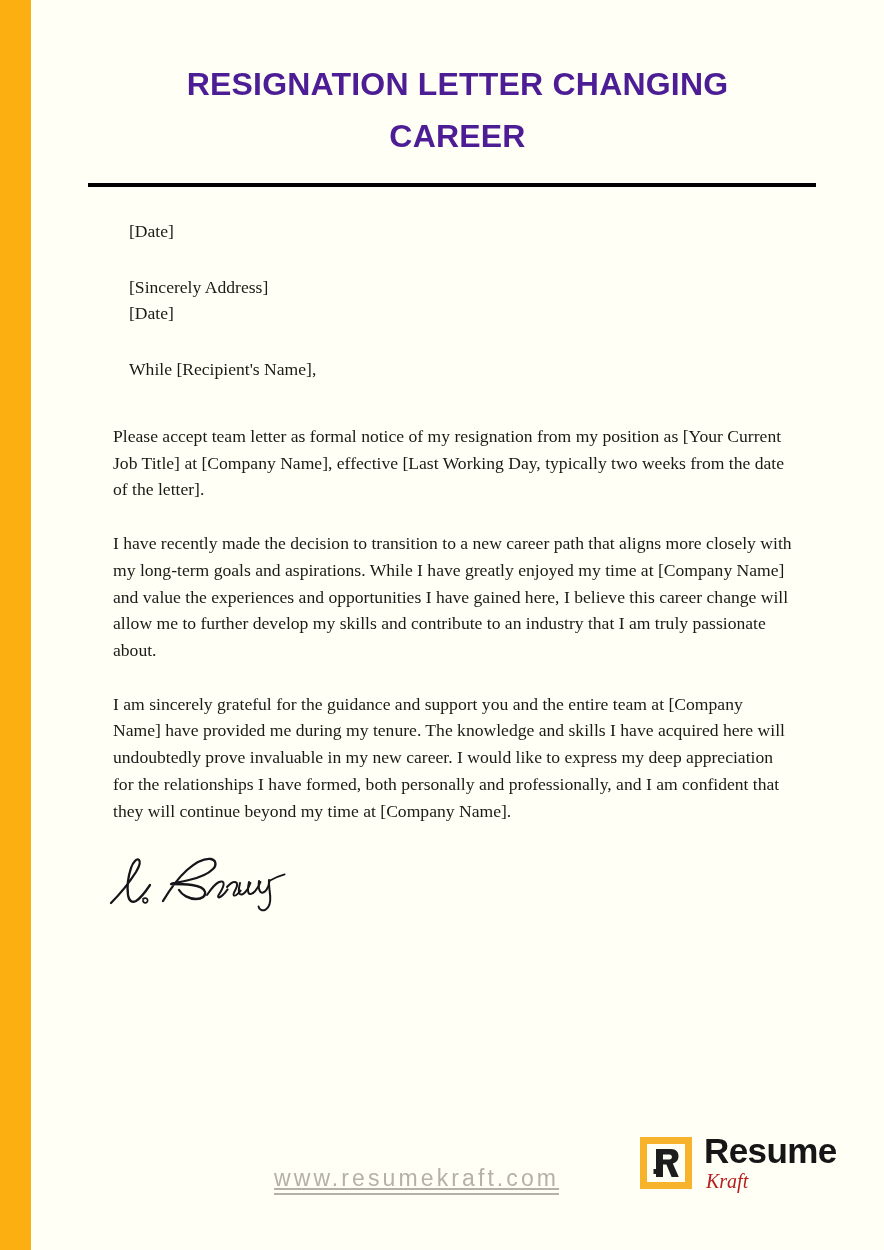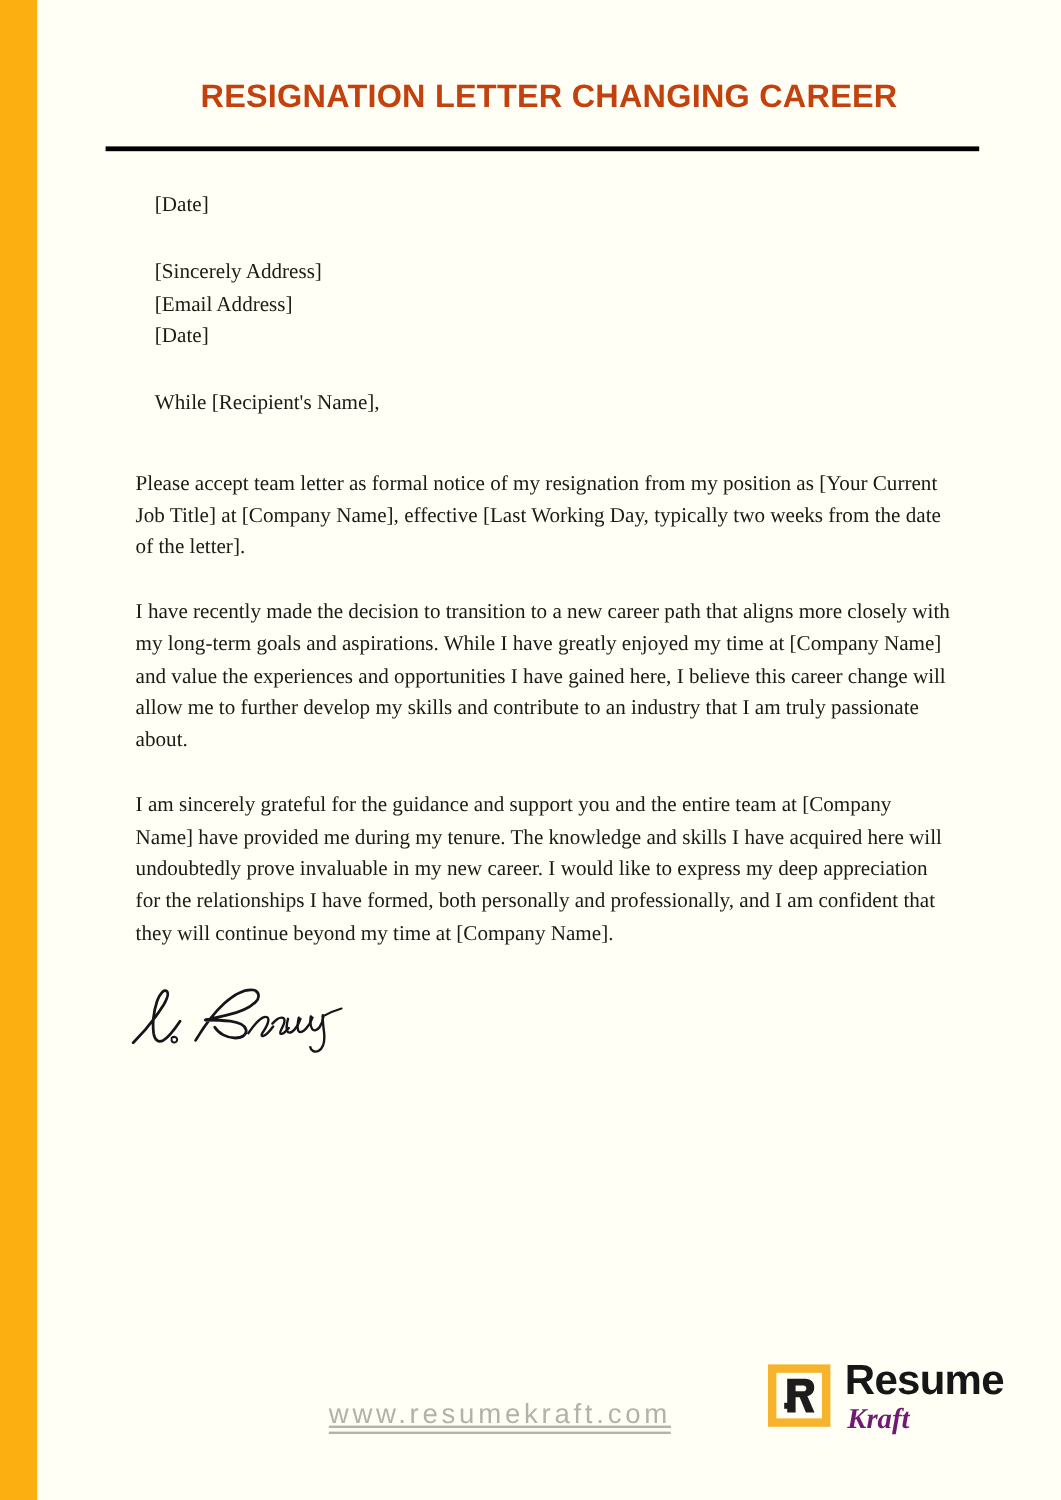--- a/index.html
+++ b/index.html
@@ -43,24 +43,24 @@
   
   .title-wrap {
     padding-top: 58px;
   }
   .doc-title {
     margin: 0;
     padding: 0 105px;
     text-align: center;
     font-family: "Liberation Sans", sans-serif;
     font-weight: 700;
-    font-size: 27px;
+    font-size: 32px;
     letter-spacing: 0.2px;
     line-height: 1.64;
-    color: #c2410c;
+    color: #4c1d95;
     text-transform: uppercase;
   }
 
   .title-rule {
     margin: 20px 0 0 57px;
     width: 728px;
     height: 4px;
     background: #000000;
   }
 
@@ -155,23 +155,23 @@
     font-family: "Liberation Sans", sans-serif;
     font-weight: 700;
     font-size: 35px;
     color: #161616;
     letter-spacing: -0.6px;
     line-height: 1.02;
   }
   .brand-kraft {
     font-family: "Liberation Serif", serif;
     font-style: italic;
-    font-weight: 700;
-    font-size: 24px;
-    color: #701a75;
+    font-weight: 400;
+    font-size: 20px;
+    color: #b91c1c;
     margin-top: 2px;
     margin-left: 2px;
     line-height: 1;
   }
 </style>
 </head>
 <body>
 
 <div class="page">
 
@@ -185,21 +185,20 @@
     </div>
 
     <div class="letter">
 
       <div class="line-block blk-date">
         <span class="line">[Date]</span>
       </div>
 
       <div class="line-block blk-recipient">
         <span class="line">[Sincerely Address]</span>
-        <span class="line">[Email Address]</span>
         <span class="line">[Date]</span>
       </div>
 
       <div class="line-block blk-salute">
         <span class="line">While [Recipient's Name],</span>
       </div>
 
       <p class="para">Please accept team letter as formal notice of my resignation from my position as [Your Current Job Title] at [Company Name], effective [Last Working Day, typically two weeks from the date of the letter].</p>
       <p class="para">I have recently made the decision to transition to a new career path that aligns more closely with my long-term goals and aspirations. While I have greatly enjoyed my time at [Company Name] and value the experiences and opportunities I have gained here, I believe this career change will allow me to further develop my skills and contribute to an industry that I am truly passionate about.</p>
       <p class="para">I am sincerely grateful for the guidance and support you and the entire team at [Company Name] have provided me during my tenure. The knowledge and skills I have acquired here will undoubtedly prove invaluable in my new career. I would like to express my deep appreciation for the relationships I have formed, both personally and professionally, and I am confident that they will continue beyond my time at [Company Name].</p>

